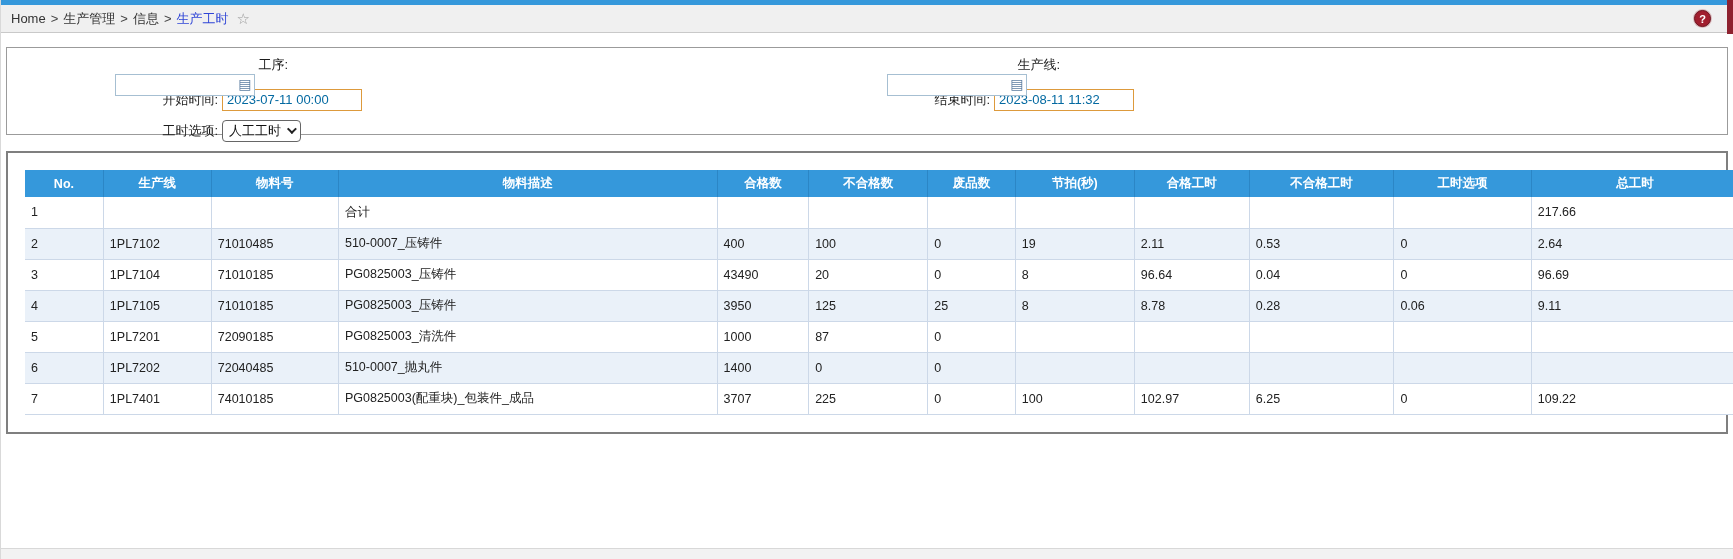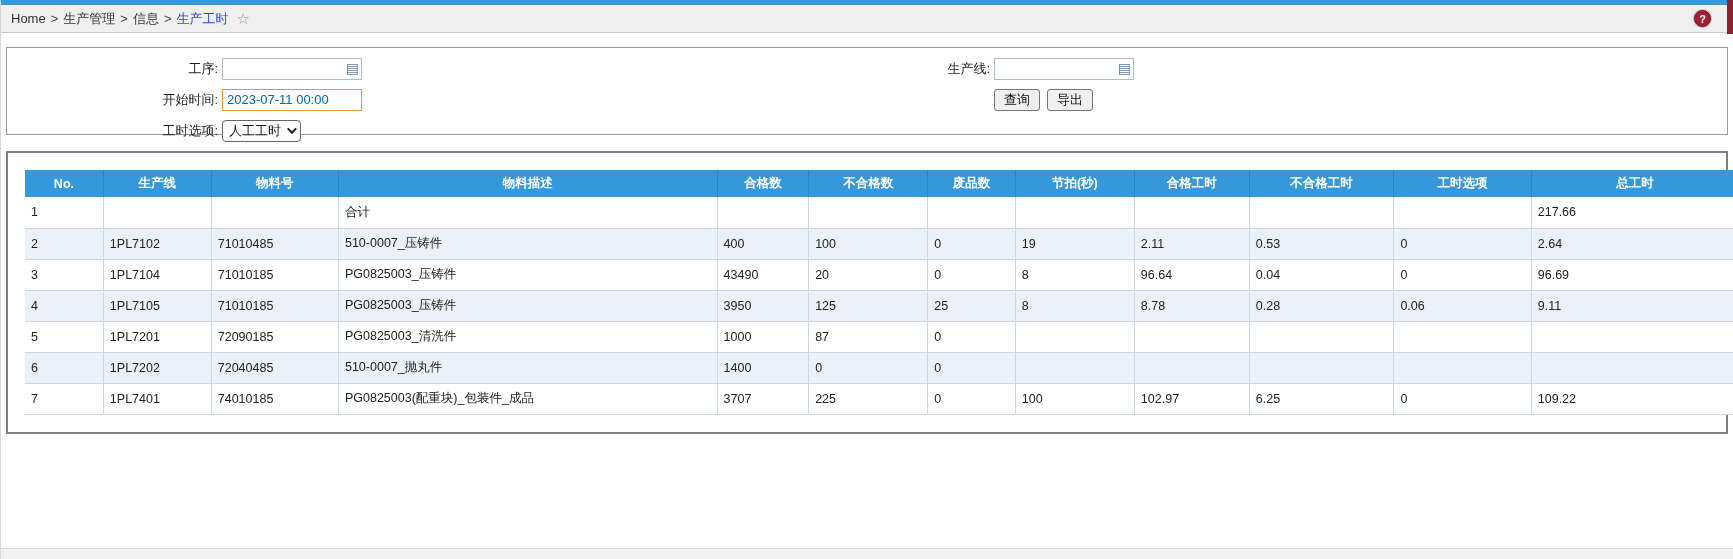--- a/index.html
+++ b/index.html
@@ -32,21 +32,21 @@
   }
   
   .filter-box {
     margin: 14px 5px 0 5px; height: 88px; border: 1px solid #9b9b9b; background: #fff;
     position: relative; font-size: 13px;
   }
   .fcol { position: absolute; top: 0; }
   .fcol.left { left: 0; }
   .fcol.right { left: 772px; }
   .frow { display: flex; align-items: center; height: 25px; margin-top: 6px; }
-  .frow:first-child { margin-top: 8px; }
+  .frow:first-child { margin-top: 8px; flex-direction: column; }
   .flabel { width: 215px; text-align: right; padding-right: 4px; color: #1c1c1c; white-space: nowrap; }
   .picker-wrap { position: relative; width: 140px; }
   .picker-input {
     width: 140px; height: 22px; border: 1px solid #a6bfd2; background: #fff;
     font-size: 13px; padding: 0 20px 0 4px; font-family: "Liberation Sans", sans-serif;
   }
   .picker-icon {
     position: absolute; right: 3px; top: 3px; font-size: 14px; line-height: 15px;
     color: #5c7da0; cursor: pointer;
   }
@@ -130,23 +130,22 @@
   </div>
   <div class="fcol right">
     <div class="frow">
       <span class="flabel">生产线:</span>
       <span class="picker-wrap">
         <input class="picker-input" type="text" style="">
         <span class="picker-icon">▤</span>
       </span>
     </div>
     <div class="frow">
-      <span class="flabel"></span>
-      <button class="btn">查询</button>
-      <button class="btn">导出</button>
+      <span class="flabel">结束时间:</span>
+      <input class="date-input" type="text" value="2023-08-11 11:32" style="">
     </div>
   </div>
 </div>
 
 <div class="table-box">
   <table class="grid" id="grid">
     <thead>
         <tr>
           <th style="width: 77px;">No.</th>
           <th style="width: 106px;">生产线</th>

